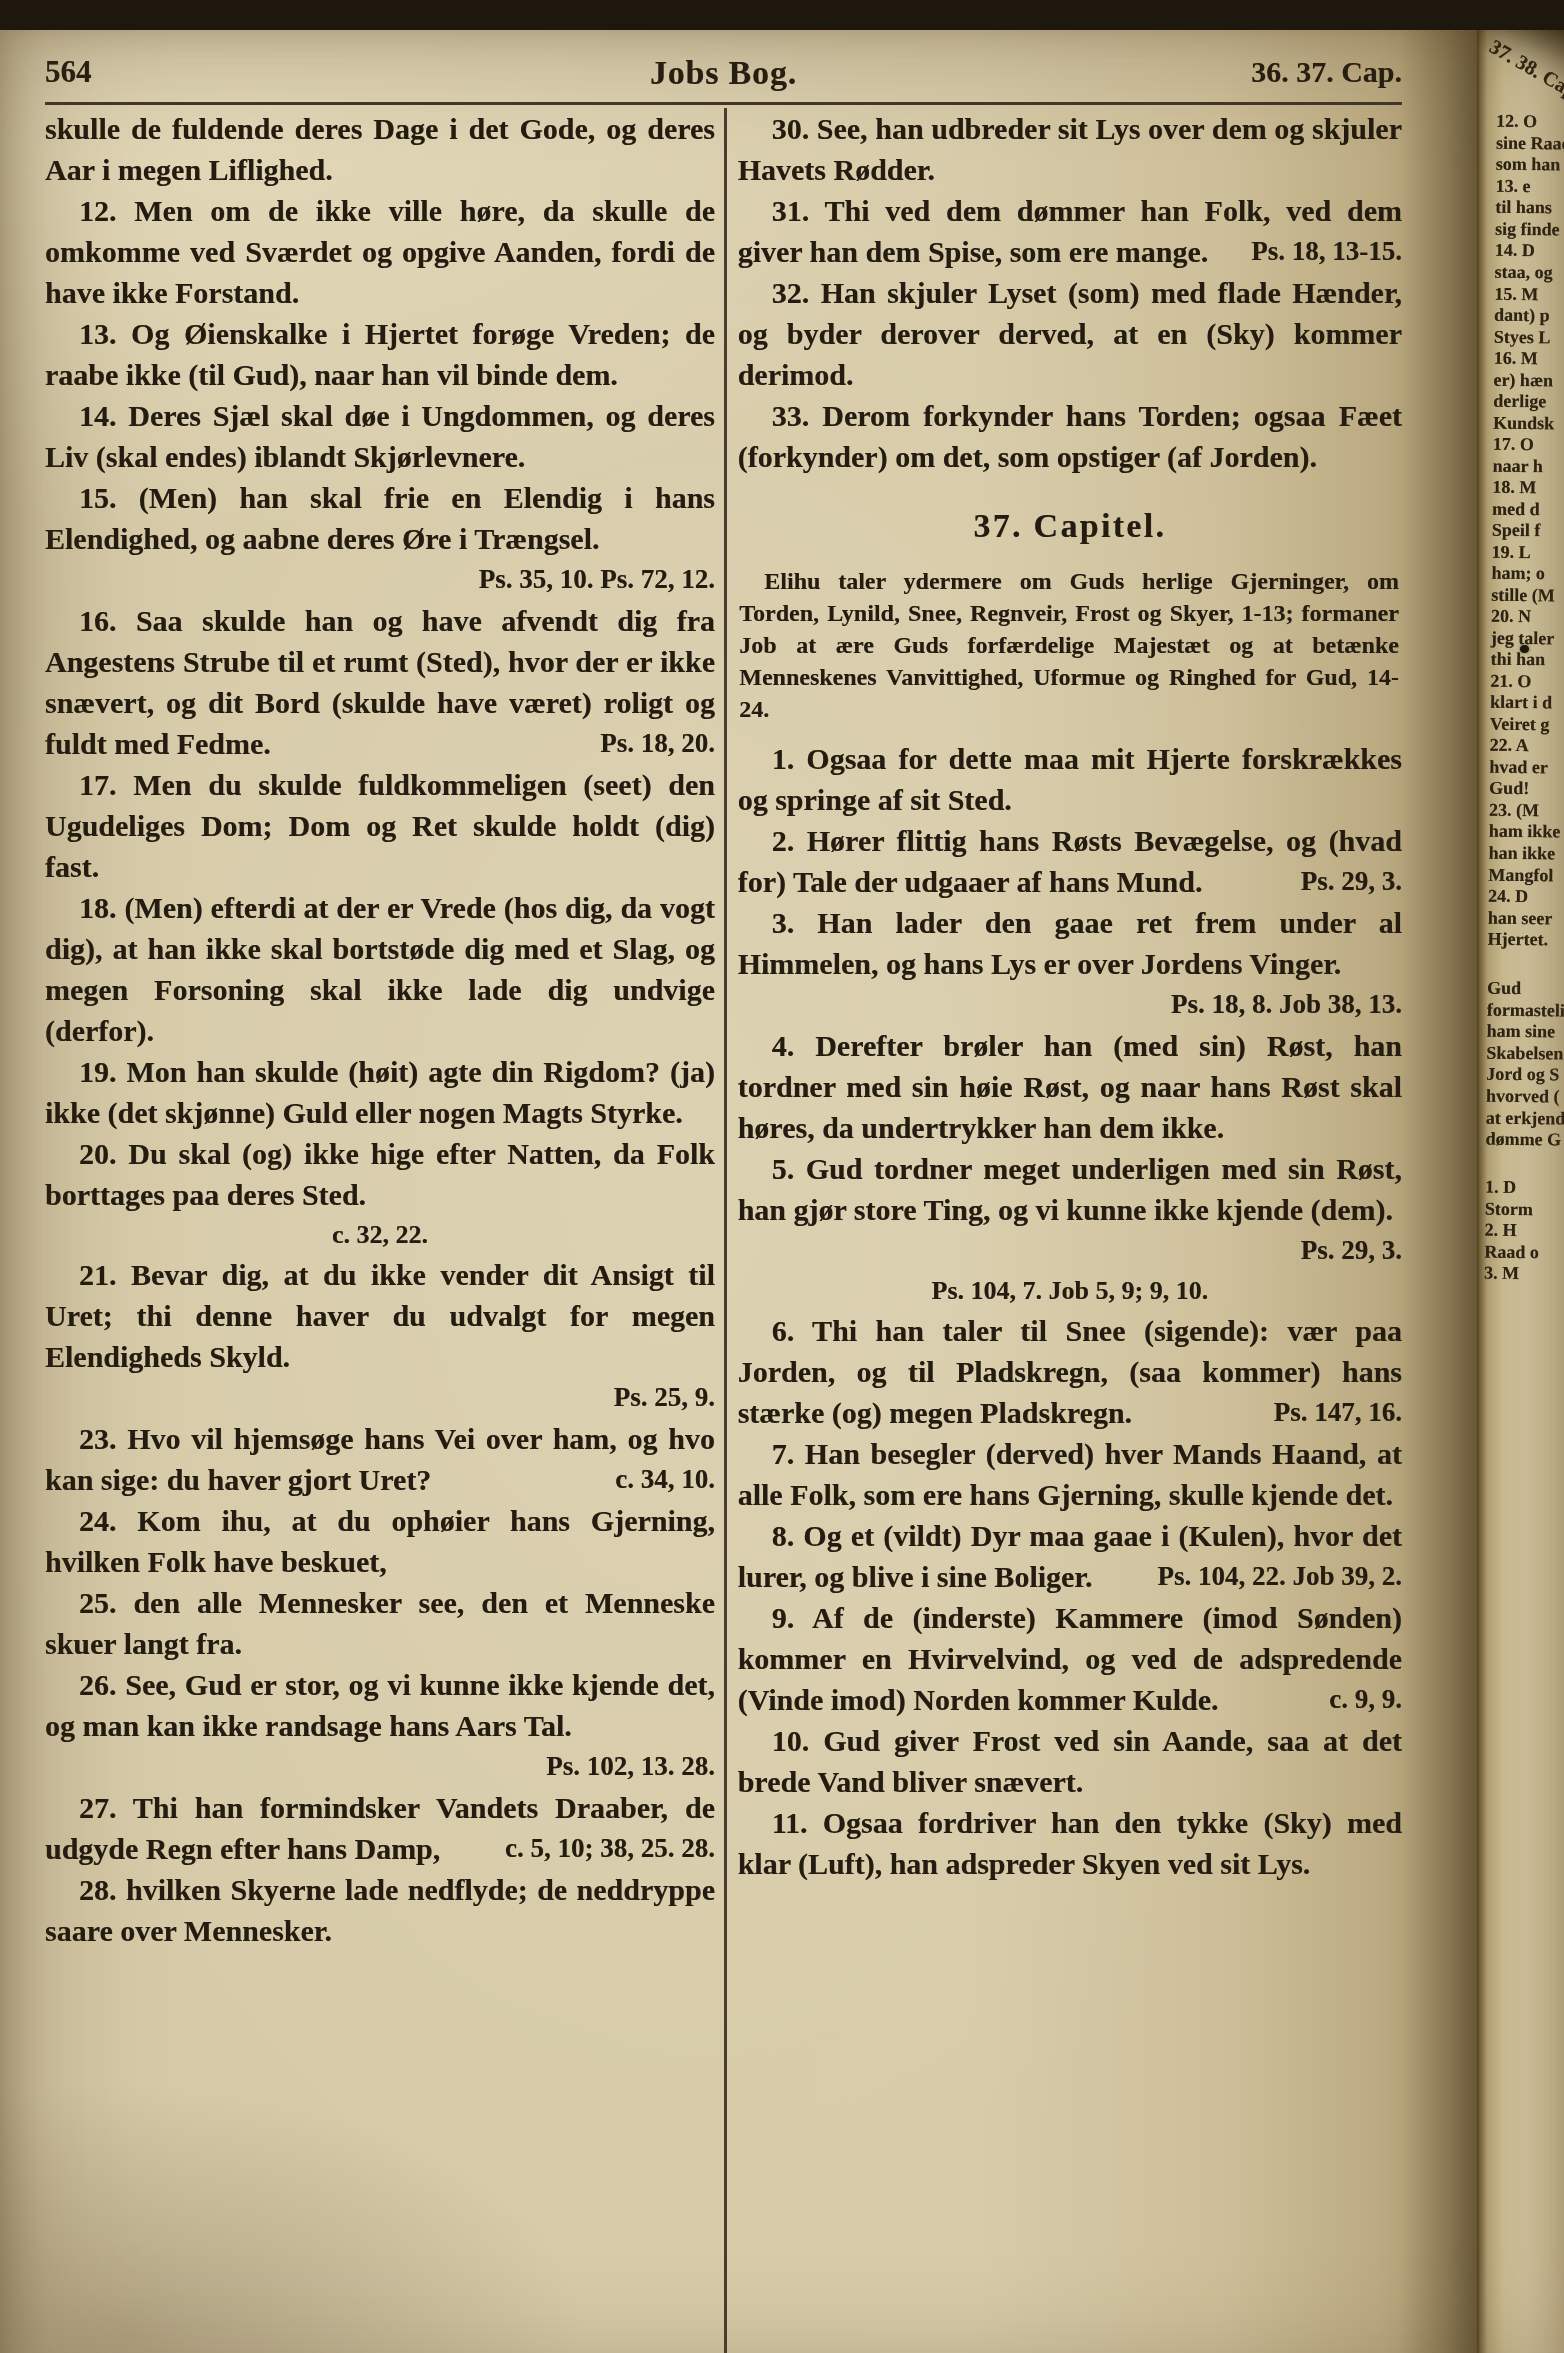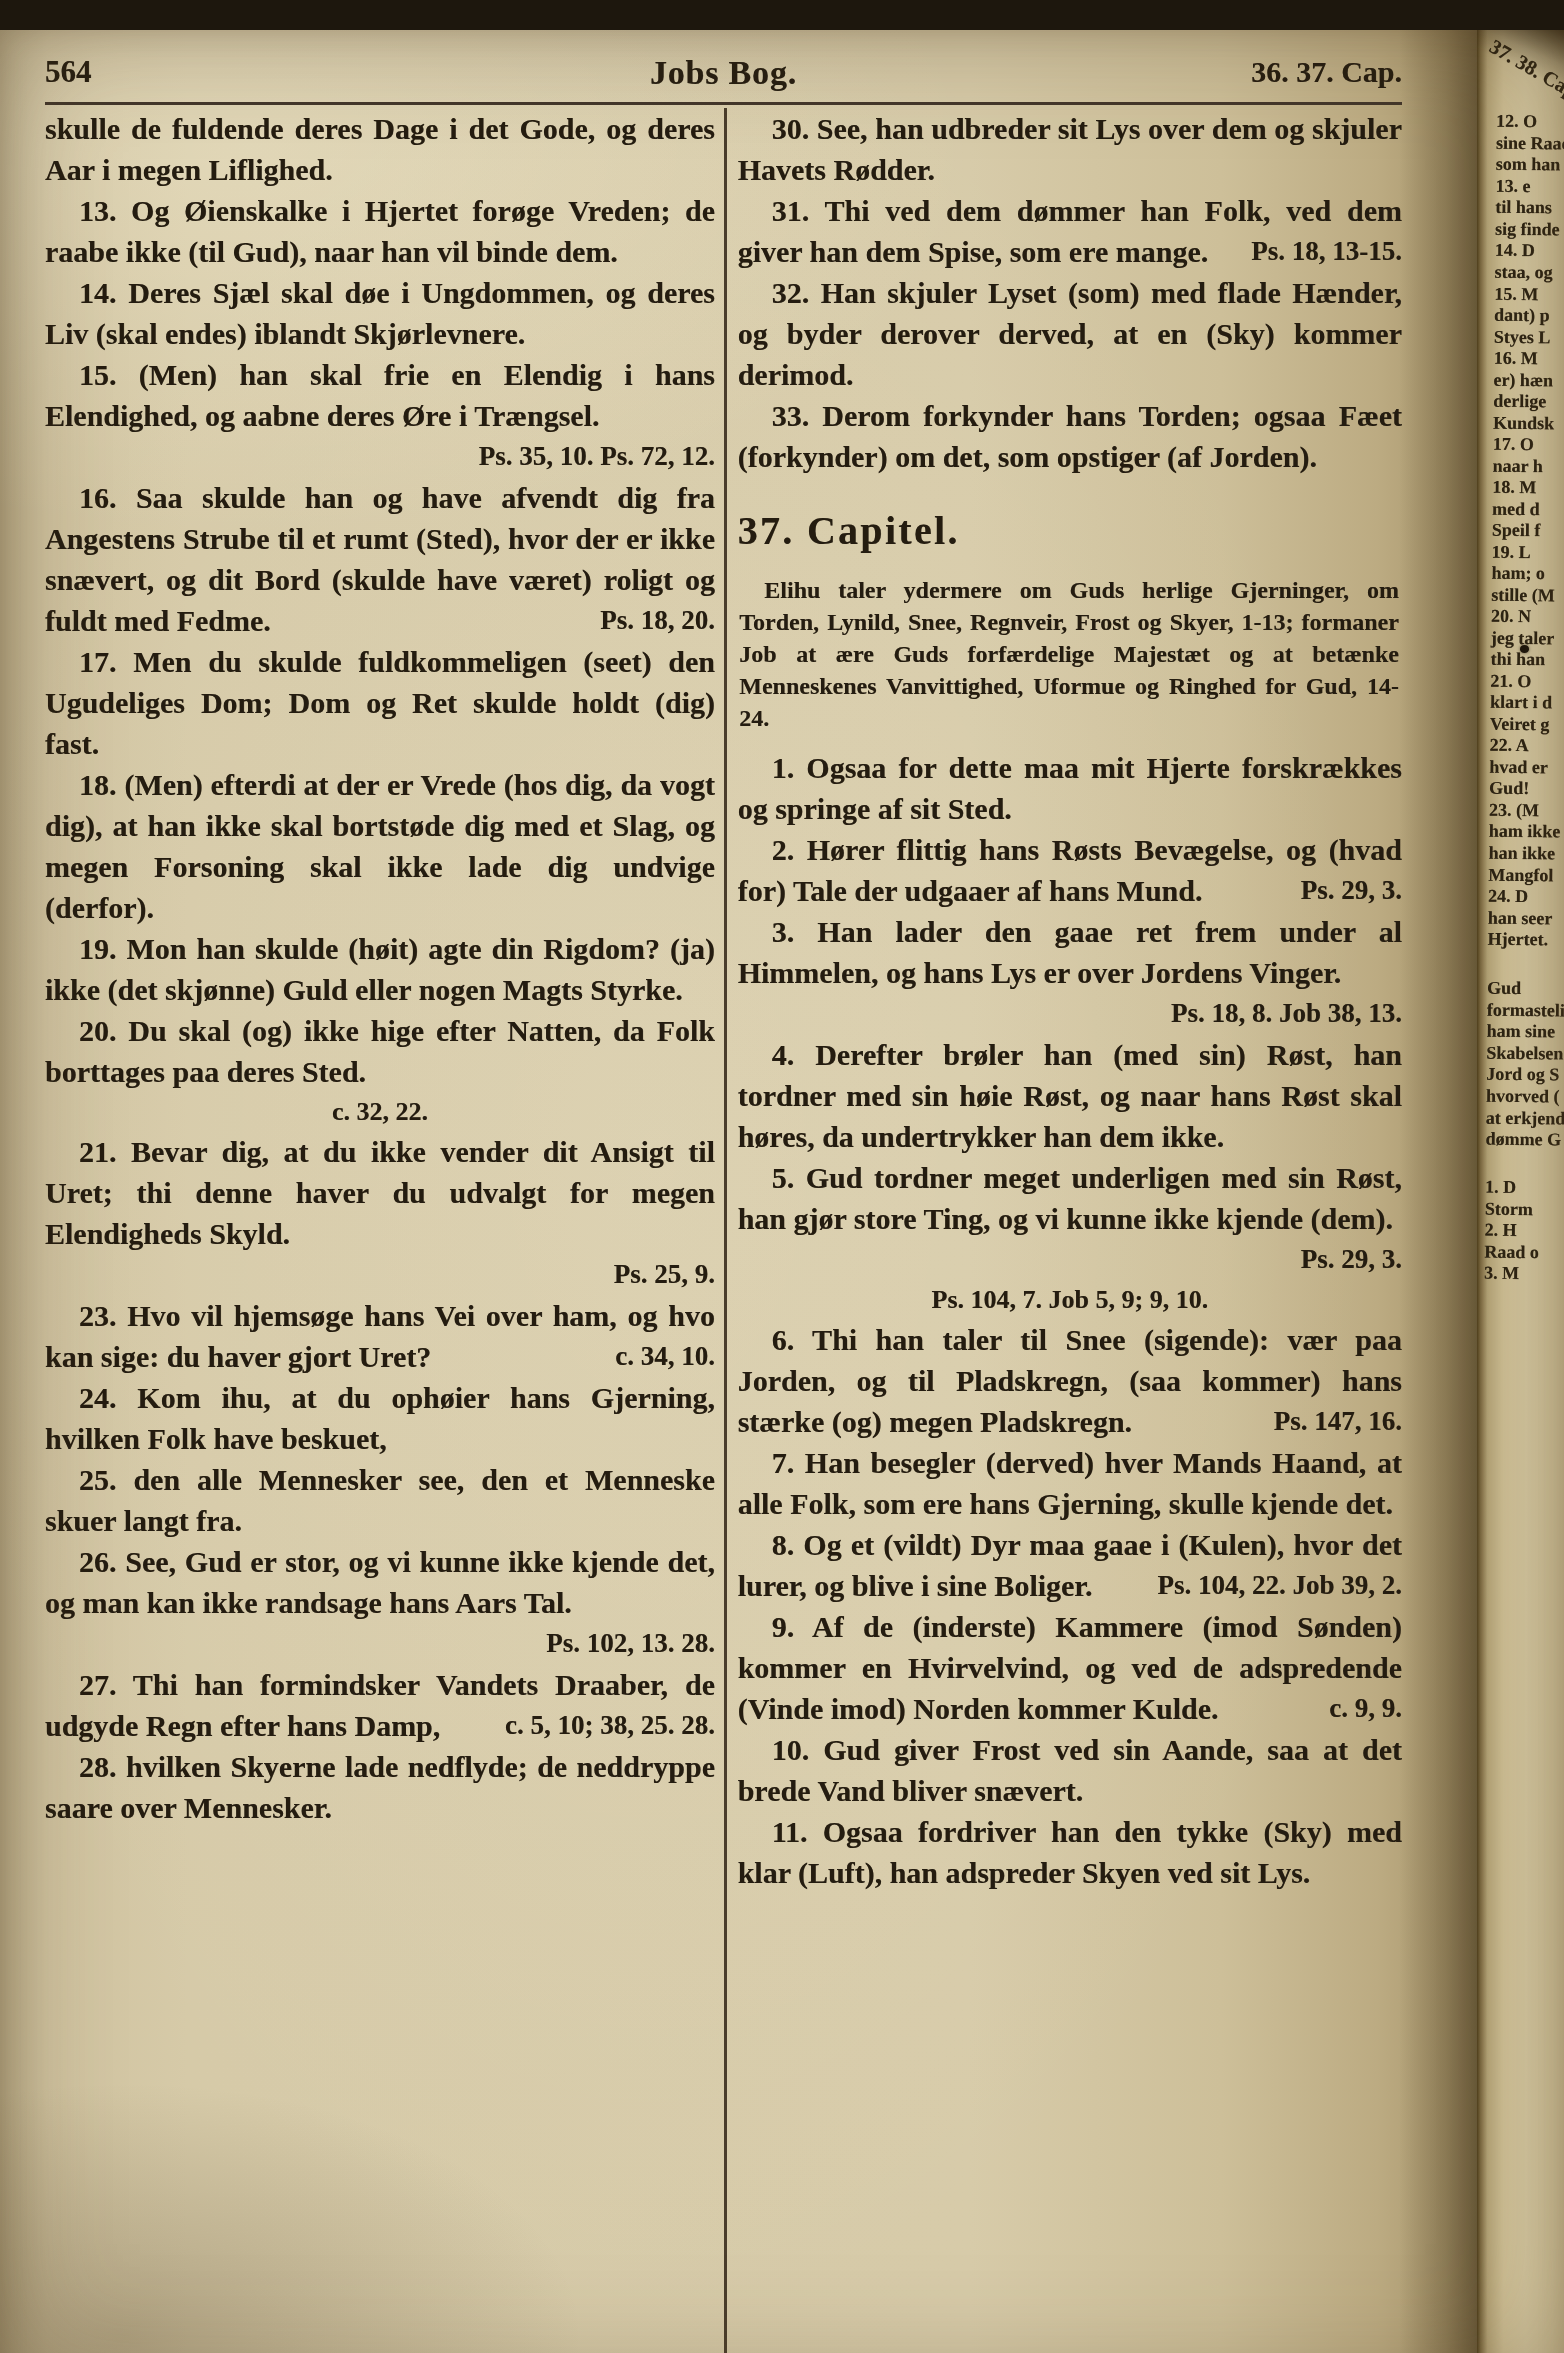--- a/index.html
+++ b/index.html
@@ -32,21 +32,21 @@
   .columns{display:flex;margin-top:3.1px;min-height:2279px;align-items:stretch;}
   .column.left{width:670px;}
   .divider{width:2.3px;background:#4a3d2c;margin:0 11px 0 9.4px;}
   .column.right{flex:1;min-width:0;}
   p{margin:0;}
   .cont,.verse{font-size:30px;line-height:41px;font-weight:bold;text-align:justify;overflow:hidden;}
   .verse{text-indent:34px;}
   .cont{text-indent:0;}
   .ref{float:right;font-size:27px;font-weight:bold;}
   .centerref{text-align:center;font-size:26px;line-height:39px;font-weight:bold;}
-  .chapter-heading{margin:30px 0 20.3px;font-size:40px;font-weight:bold;letter-spacing:2.3px;}
+  .chapter-heading{margin:30px 0 20.3px;text-align:center;font-size:34px;font-weight:bold;letter-spacing:2.3px;}
   .summary{font-size:24px;line-height:32px;font-weight:bold;text-align:justify;text-indent:25px;margin:0 3.1px 12.5px 1.6px;overflow:hidden;}
   .gutter-shadow{position:absolute;top:0;bottom:0;right:88px;width:78px;z-index:3;pointer-events:none;
     background:linear-gradient(90deg, rgba(61,45,18,0) 0%, rgba(61,45,18,0.28) 60%, rgba(48,34,12,0.5) 100%);}
   .next-page{position:absolute;top:0;right:0;width:88px;height:2354px;z-index:4;overflow:hidden;
     background:linear-gradient(90deg,#4f3f1d 0%, #7a6840 4%, #b3a276 12%, #cfc096 30%, #d6c9a2 55%, #d2c49b 100%);
     text-shadow:0.2px 0.2px 0.4px rgba(40,30,15,0.5);}
   .next-page::before{content:"";position:absolute;top:0;right:0;width:100%;height:56px;
     background:linear-gradient(205deg, rgba(40,30,12,0.9) 0%, rgba(40,30,12,0.25) 38%, transparent 62%);}
   .np-header{position:absolute;top:4.7px;left:20.3px;transform:rotate(30deg);transform-origin:left top;
     font-size:20.3px;font-weight:bold;white-space:nowrap;color:#2b2212;}
@@ -63,20 +63,21 @@
   <div class="main">
     <div class="page-header">
       <span class="page-number">564</span>
       <span class="book-title">Jobs Bog.</span>
       <span class="chapter-range">36. 37. Cap.</span>
     </div>
     <div class="header-rule"></div>
     <div class="columns">
       <div class="column left" id="left-col">
           <p class="cont"><span class="vtext">skulle de fuldende deres Dage i det Gode, og deres Aar i megen Liflighed.</span></p>
+          <p class="verse"><span class="vtext">12. Men om de ikke ville høre, da skulle de omkomme ved Sværdet og opgive Aanden, fordi de have ikke Forstand.</span></p>
           <p class="verse"><span class="vtext">13. Og Øienskalke i Hjertet forøge Vreden; de raabe ikke (til Gud), naar han vil binde dem.</span></p>
           <p class="verse"><span class="vtext">14. Deres Sjæl skal døe i Ungdommen, og deres Liv (skal endes) iblandt Skjørlevnere.</span></p>
           <p class="verse"><span class="vtext">15. (Men) han skal frie en Elendig i hans Elendighed, og aabne deres Øre i Trængsel.</span><span class="ref">Ps. 35, 10. Ps. 72, 12.</span></p>
           <p class="verse"><span class="vtext">16. Saa skulde han og have afvendt dig fra Angestens Strube til et rumt (Sted), hvor der er ikke snævert, og dit Bord (skulde have været) roligt og fuldt med Fedme.</span><span class="ref">Ps. 18, 20.</span></p>
           <p class="verse"><span class="vtext">17. Men du skulde fuldkommeligen (seet) den Ugudeliges Dom; Dom og Ret skulde holdt (dig) fast.</span></p>
           <p class="verse"><span class="vtext">18. (Men) efterdi at der er Vrede (hos dig, da vogt dig), at han ikke skal bortstøde dig med et Slag, og megen Forsoning skal ikke lade dig undvige (derfor).</span></p>
           <p class="verse"><span class="vtext">19. Mon han skulde (høit) agte din Rigdom? (ja) ikke (det skjønne) Guld eller nogen Magts Styrke.</span></p>
           <p class="verse"><span class="vtext">20. Du skal (og) ikke hige efter Natten, da Folk borttages paa deres Sted.</span></p>
           <p class="centerref"><span class="vtext">c. 32, 22.</span></p>
           <p class="verse"><span class="vtext">21. Bevar dig, at du ikke vender dit Ansigt til Uret; thi denne haver du udvalgt for megen Elendigheds Skyld.</span></p>

